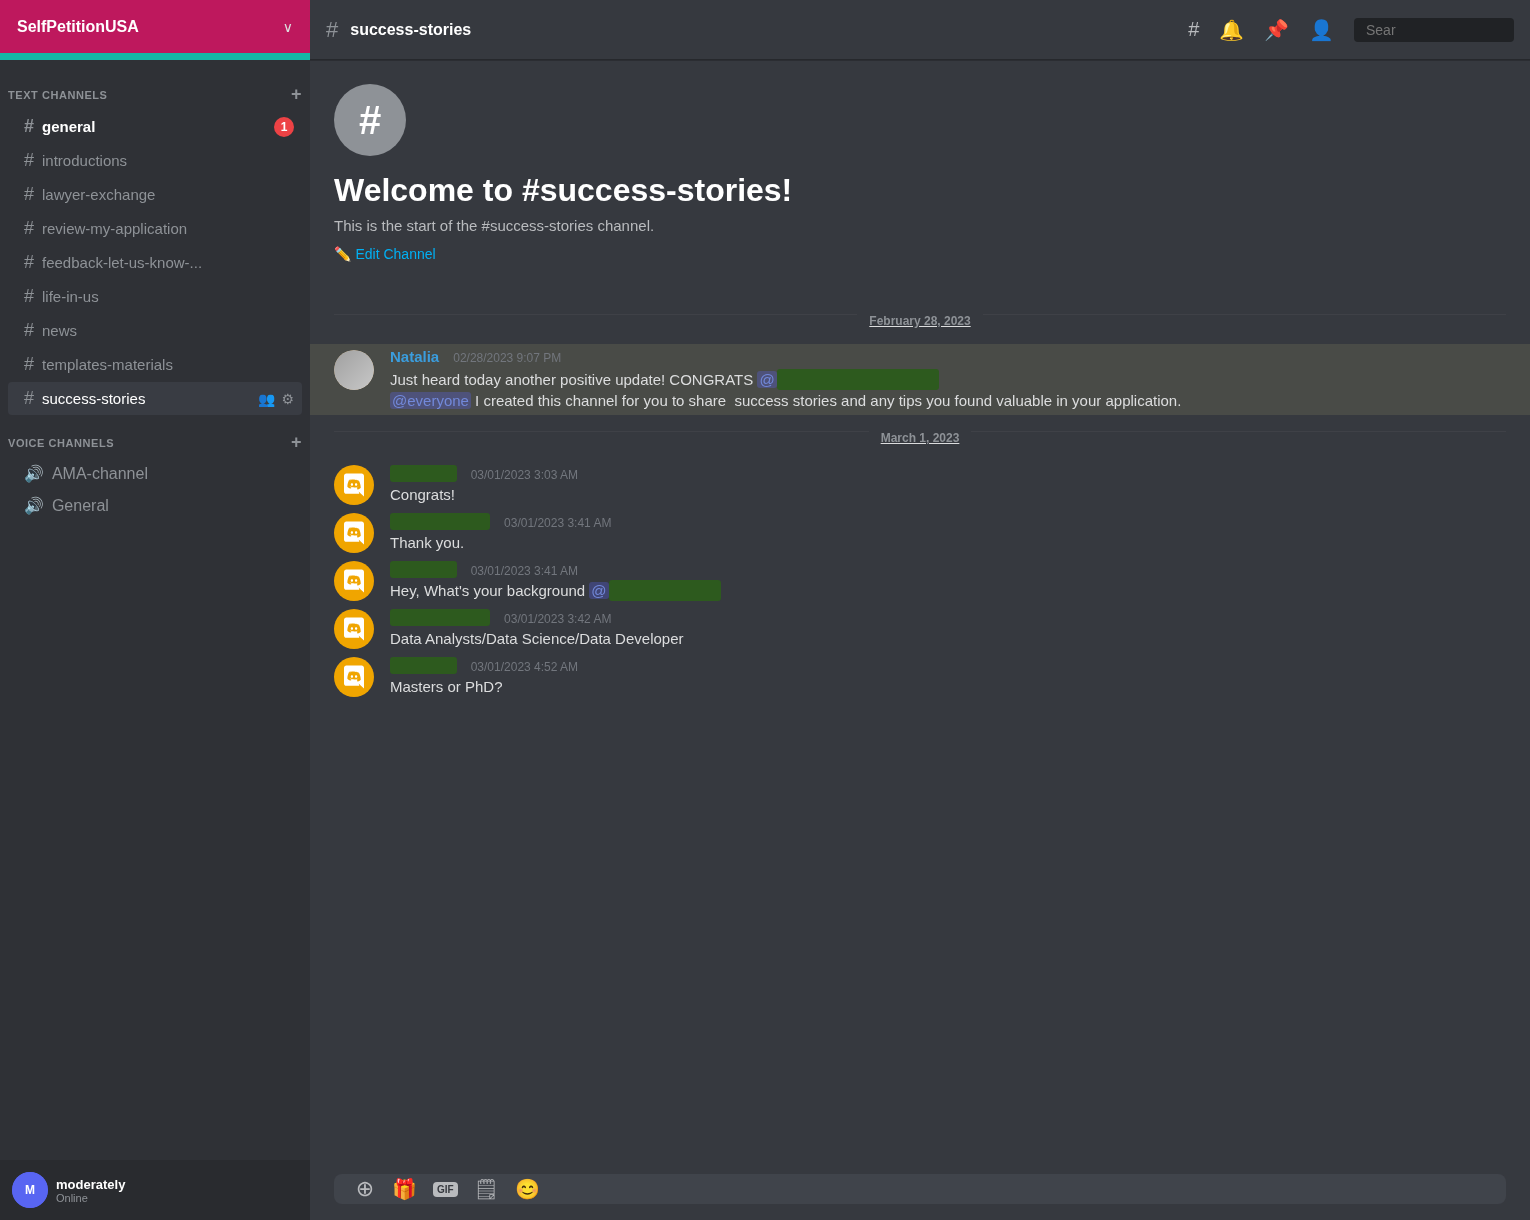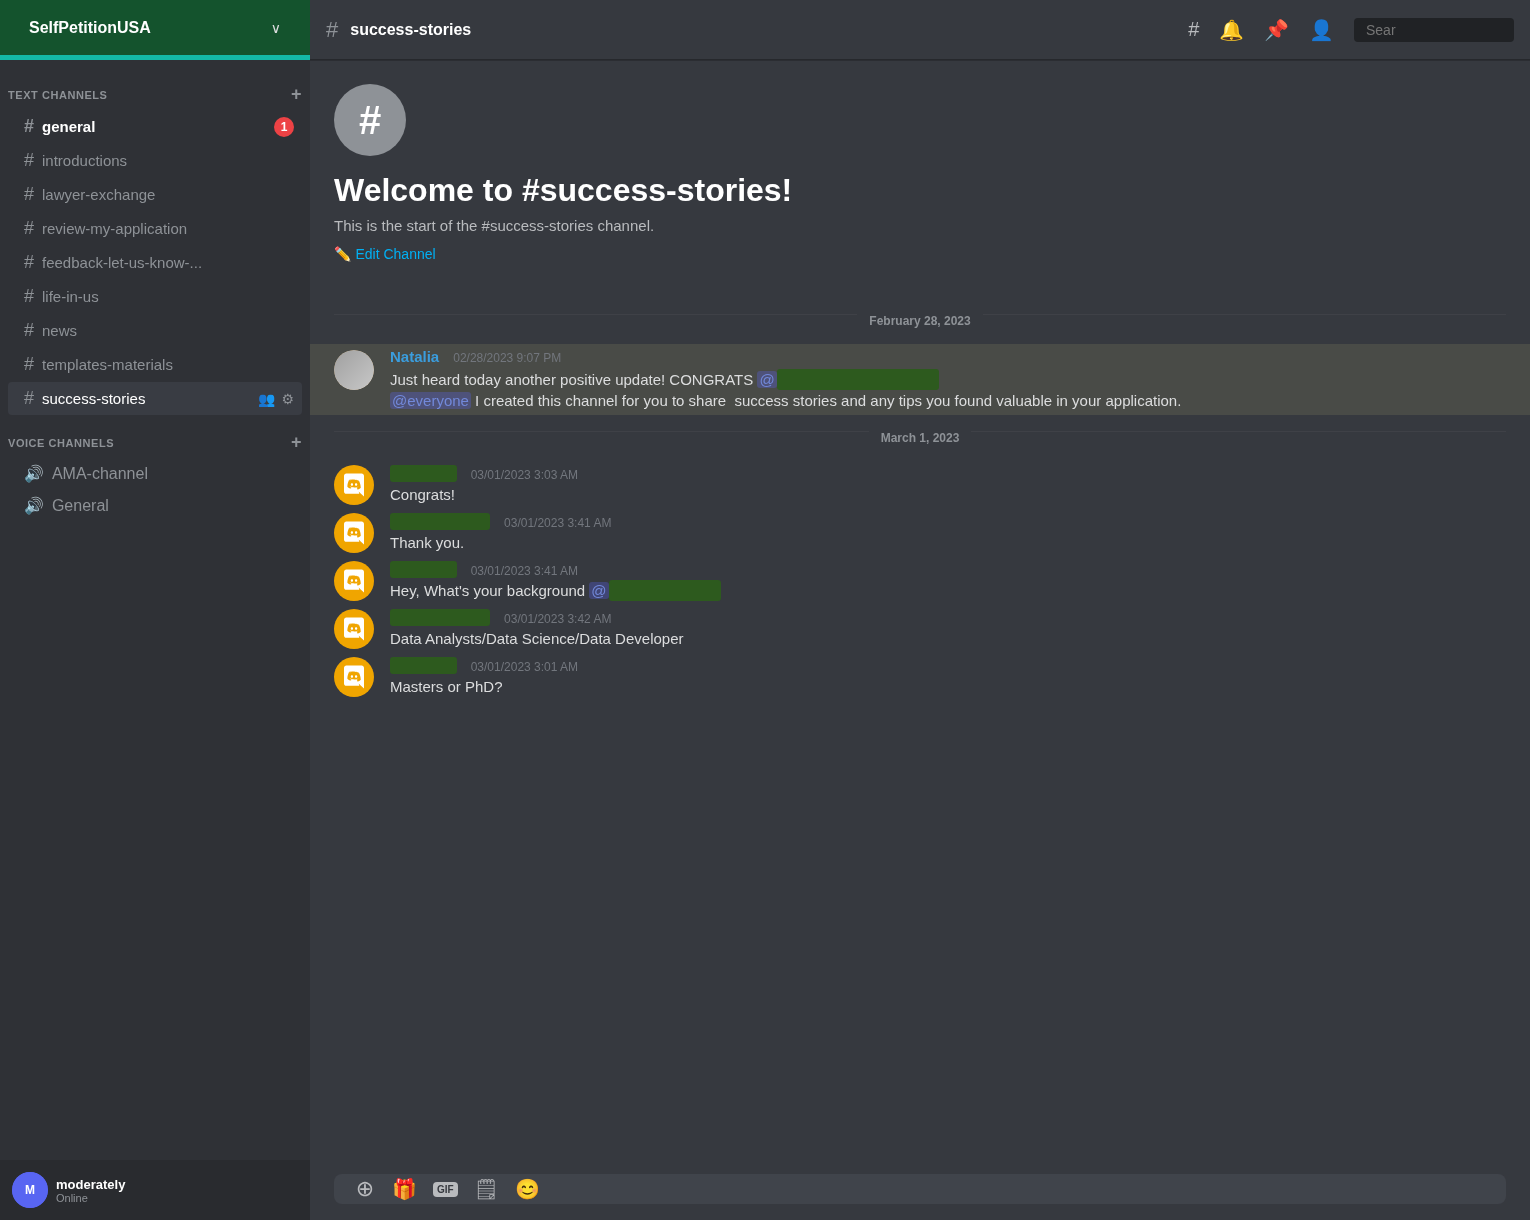--- a/index.html
+++ b/index.html
@@ -10,25 +10,25 @@
       width: 310px;
       background: #2f3136;
       display: flex;
       flex-direction: column;
       flex-shrink: 0;
       height: 100%;
     }
 
     #server-header {
       height: 60px;
-      background: #14532d;
-      border-bottom: 5px solid #14b8a6;
-      display: flex;
-      align-items: center;
-      padding: 0 29px;
+      background: #be185d;
+      border-bottom: 7px solid #14b8a6;
+      display: flex;
+      align-items: center;
+      padding: 0 17px;
       cursor: pointer;
       justify-content: space-between;
     }
 
     #server-name {
       font-weight: 700;
       font-size: 16px;
       color: #fff;
     }
 
@@ -271,20 +271,21 @@
       gap: 4px;
       text-decoration: none;
       margin-bottom: 20px;
     }
 
     .date-divider {
       display: flex;
       align-items: flex-start;
       padding: 8px 24px;
       margin: 8px 0;
+      text-decoration: underline;
     }
 
     .date-divider-line {
       flex: 1;
       height: 1px;
       background: #3f4147;
     }
 
     .date-divider-text {
       color: #8e9297;
@@ -666,21 +667,21 @@
     <div class="message-group">
       <div class="discord-avatar">
         <svg viewBox="0 0 245 240" xmlns="http://www.w3.org/2000/svg">
             <path d="M104.4 103.9c-5.7 0-10.2 5-10.2 11.1s4.6 11.1 10.2 11.1c5.7 0 10.2-5 10.2-11.1.1-6.1-4.5-11.1-10.2-11.1zm36.5 0c-5.7 0-10.2 5-10.2 11.1s4.6 11.1 10.2 11.1c5.7 0 10.2-5 10.2-11.1s-4.5-11.1-10.2-11.1z"></path>
             <path d="M189.5 20h-134C44.2 20 35 29.2 35 40.6v135.2c0 11.4 9.2 20.6 20.5 20.6h113.4l-5.3-18.5 12.8 11.9 12.1 11.2 21.5 19V40.6c0-11.4-9.2-20.6-20.5-20.6zm-38.6 130.6s-3.6-4.3-6.6-8.1c13.1-3.7 18.1-11.9 18.1-11.9-4.1 2.7-8 4.6-11.5 5.9-5 2.1-9.8 3.5-14.5 4.3-9.6 1.8-18.4 1.3-25.9-.1-5.7-1.1-10.6-2.7-14.7-4.3-2.3-.9-4.8-2-7.3-3.4-.3-.2-.6-.3-.9-.5-.2-.1-.3-.2-.4-.3-1.8-1-2.8-1.7-2.8-1.7s4.8 8 17.5 11.8c-3 3.8-6.7 8.3-6.7 8.3-22.1-.7-30.5-15.2-30.5-15.2 0-32.2 14.4-58.3 14.4-58.3 14.4-10.8 28.1-10.5 28.1-10.5l1 1.2c-18 5.2-26.3 13.1-26.3 13.1s2.2-1.2 5.9-2.9c10.7-4.7 19.2-6 22.7-6.3.6-.1 1.1-.2 1.7-.2 6.1-.8 13-.1 20.2 1.6 9.5 2.5 19.7 8 30.1 15.5 0 0-7.9-7.5-24.9-12.7l1.4-1.6s13.7-.3 28.1 10.5c0 0 14.4 26.1 14.4 58.3 0 0-8.5 14.5-30.6 15.2z"></path>
           </svg>
       </div>
       <div class="message-content-wrap">
         <div class="message-header">
           <span class="message-author blurred">&nbsp;&nbsp;&nbsp;&nbsp;&nbsp;&nbsp;&nbsp;&nbsp;&nbsp;&nbsp;&nbsp;&nbsp;&nbsp;&nbsp;&nbsp;&nbsp;</span>
-          <span class="message-timestamp">03/01/2023 3:01 AM</span>
+          <span class="message-timestamp">03/01/2023 4:52 AM</span>
         </div>
         <div class="message-text">Masters or PhD?</div>
       </div>
     </div>
   </div>
 
   <div id="message-input-area">
     <div id="message-input-wrap">
       <div id="add-button">
         <span style="font-size:22px;color:#b9bbbe;">⊕</span>

